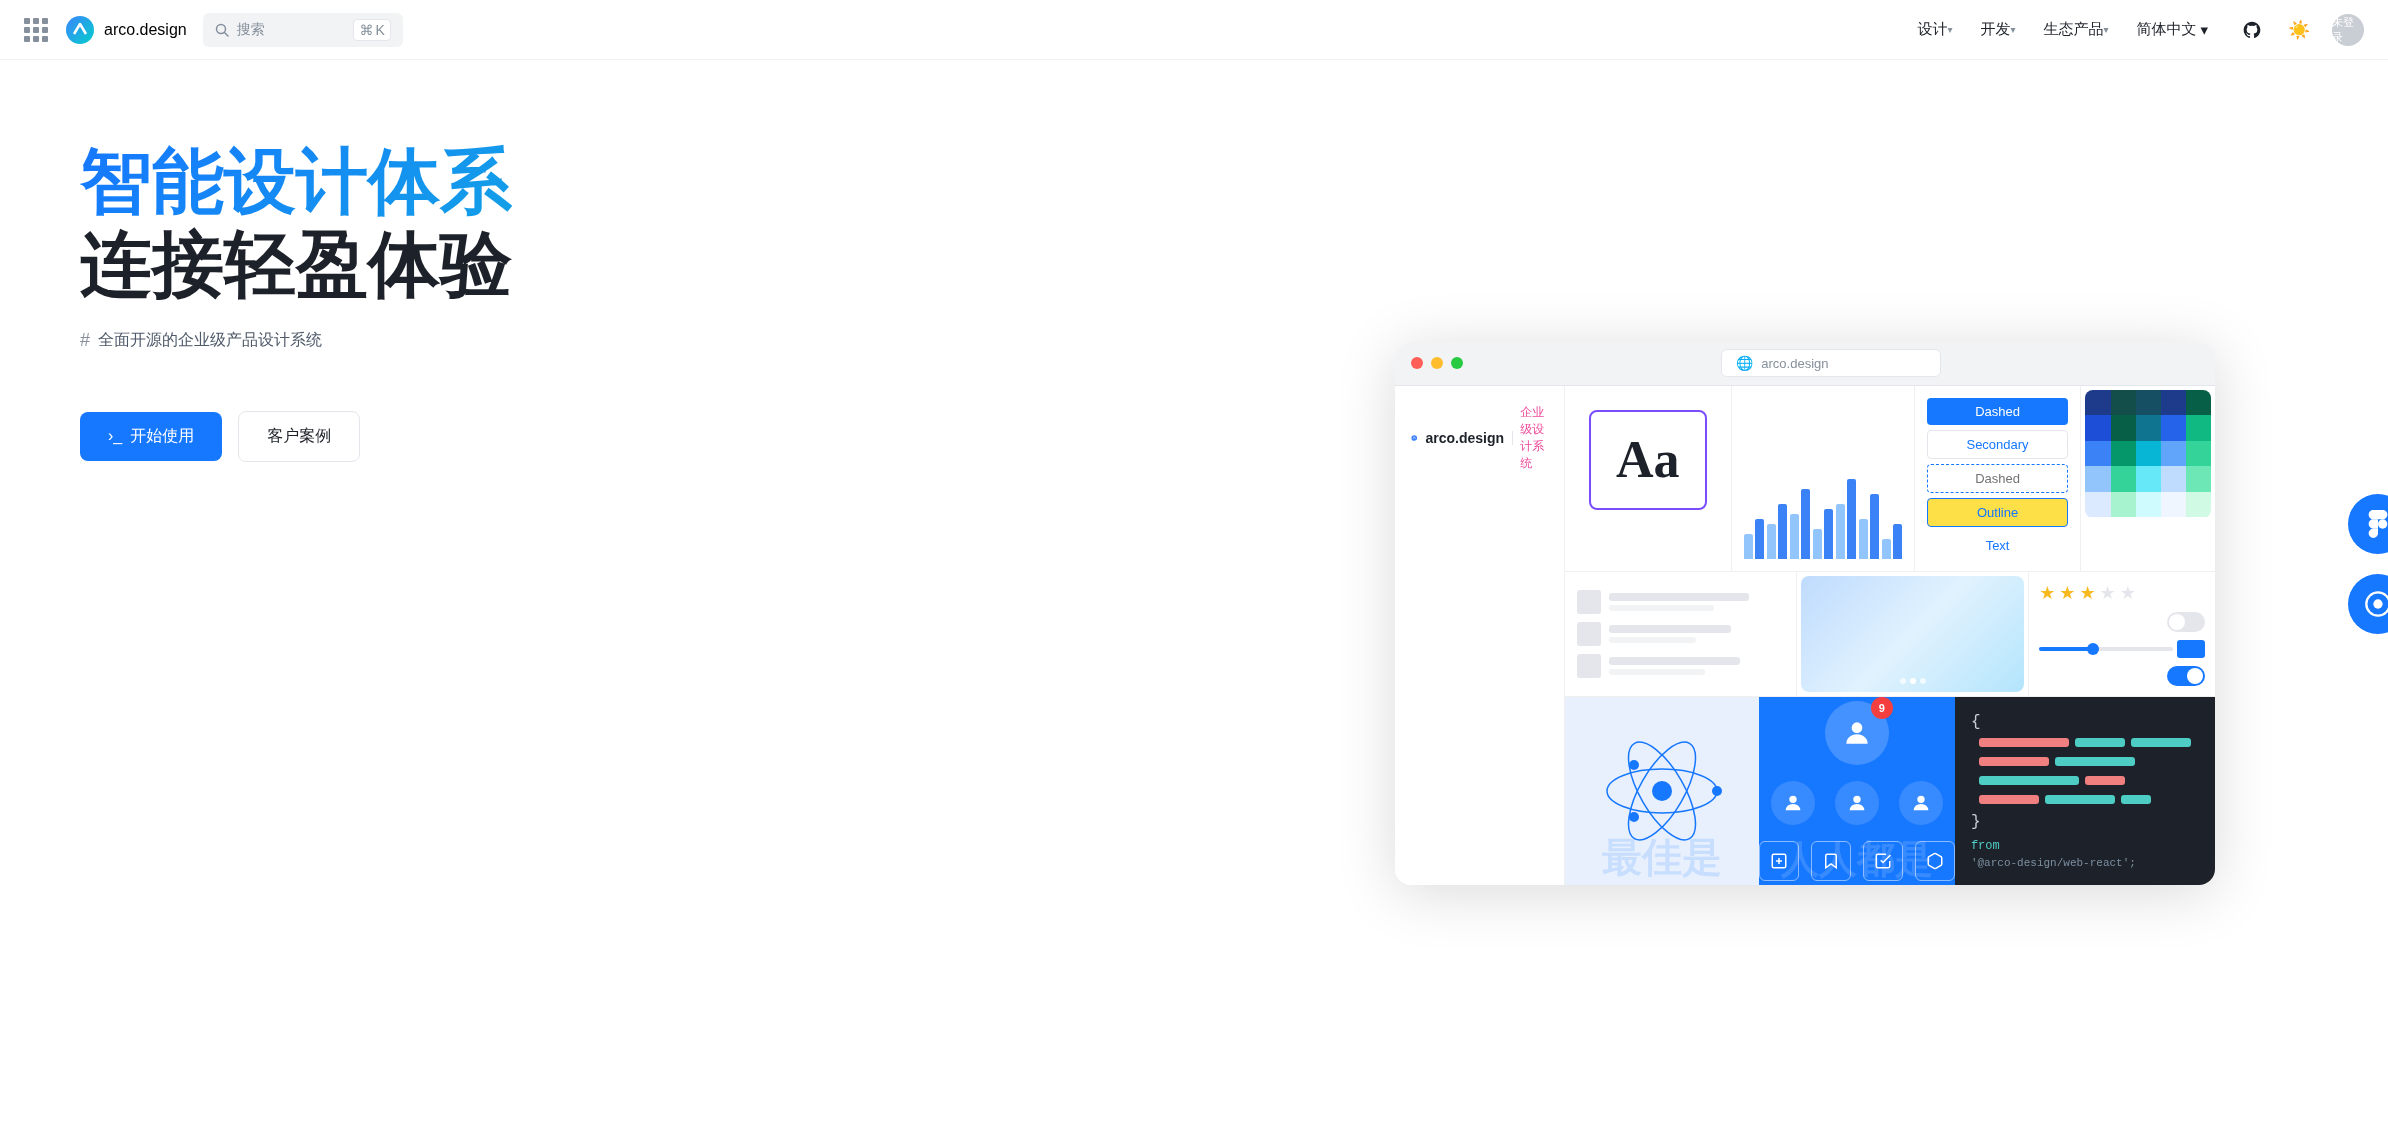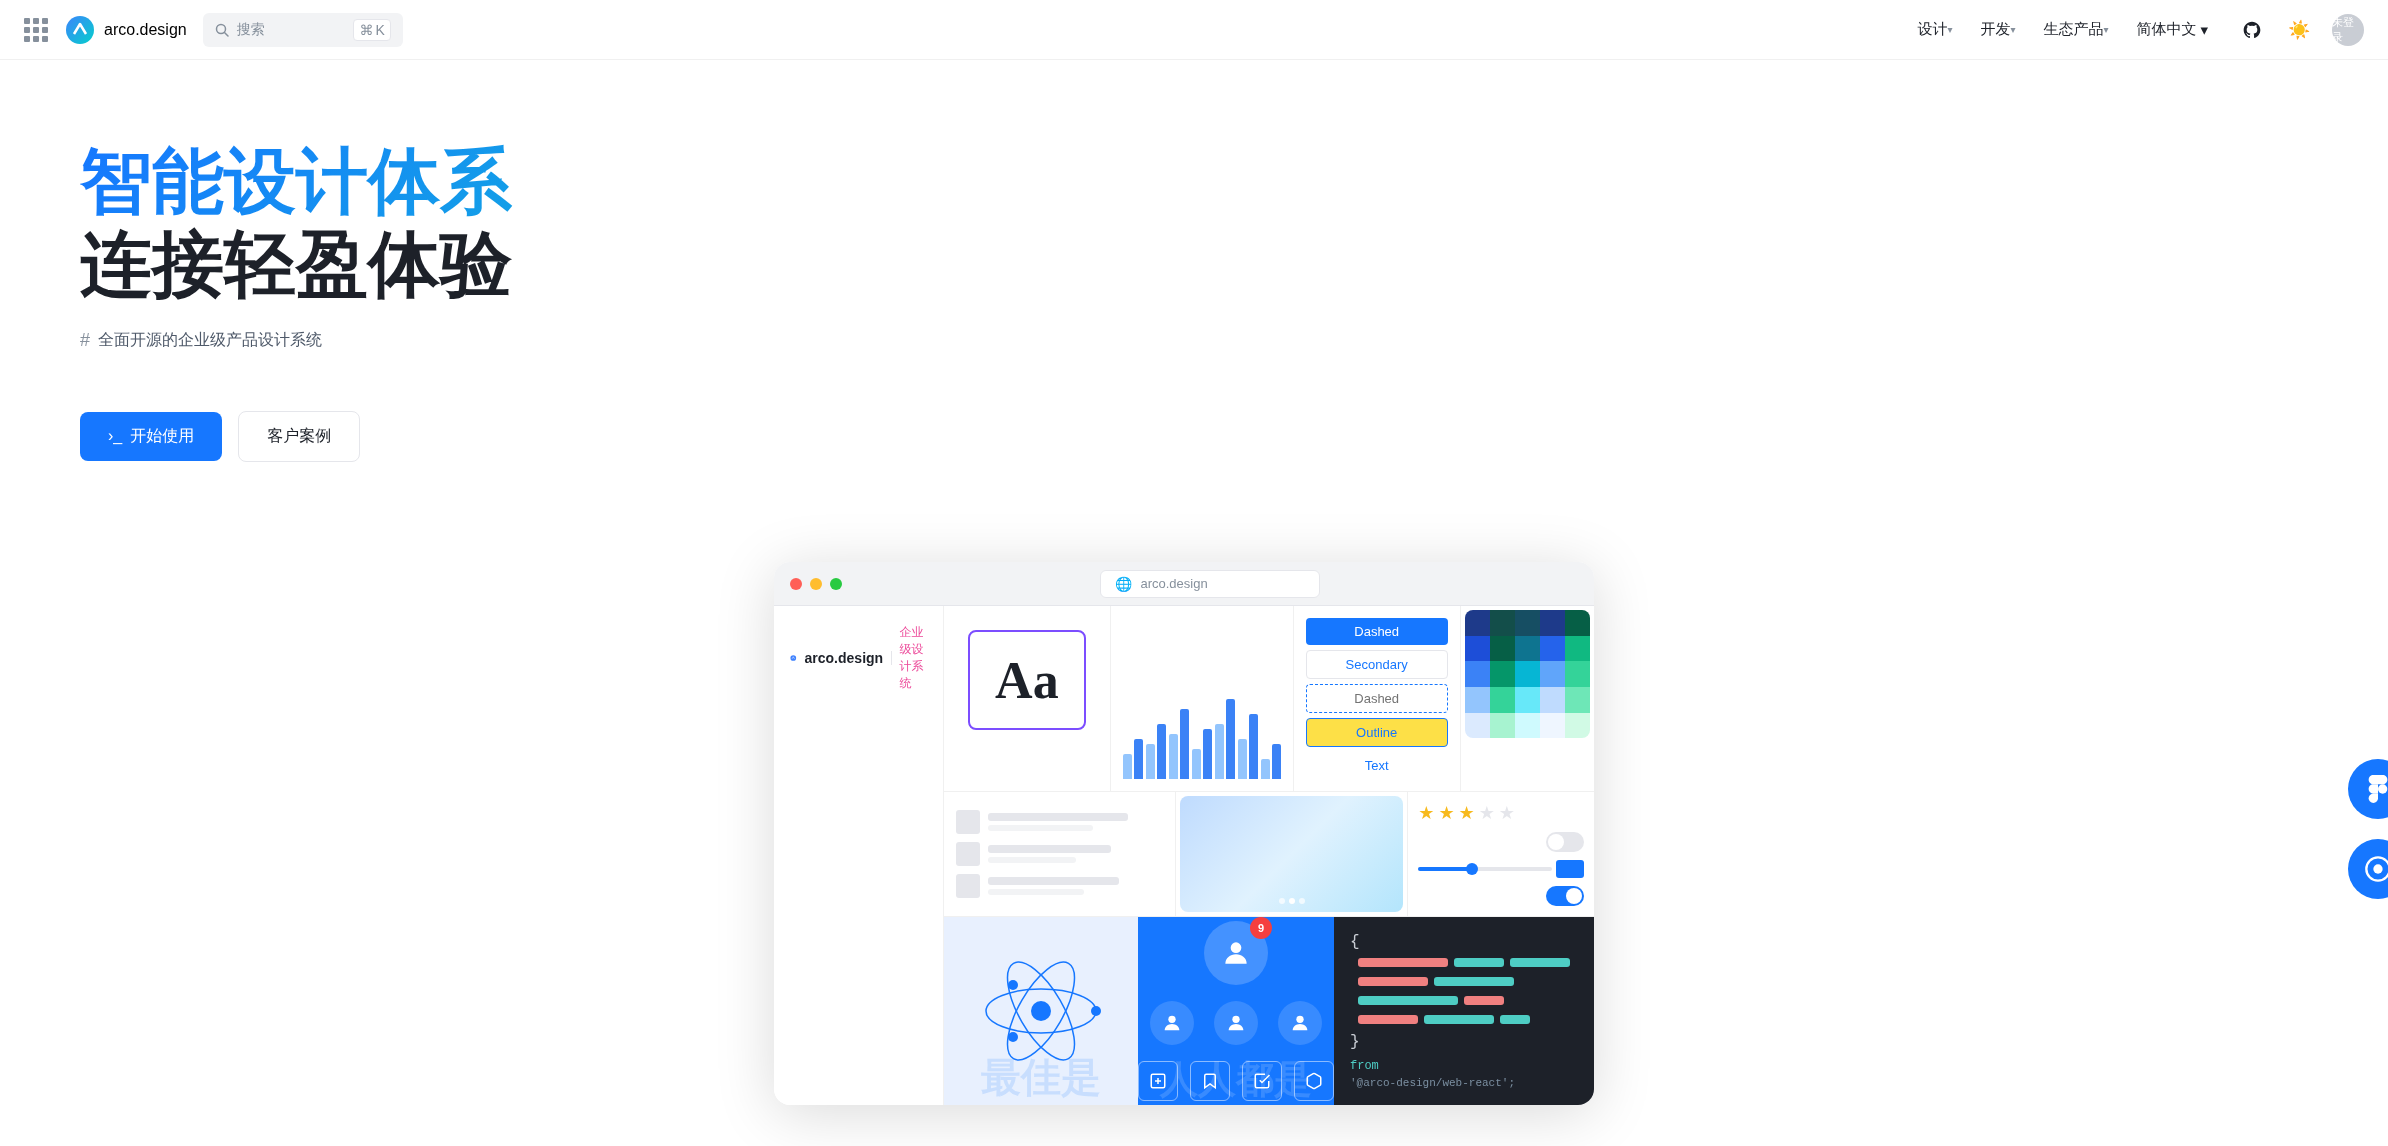--- a/index.html
+++ b/index.html
@@ -41,21 +41,21 @@
     .lang-item { display: flex; align-items: center; gap: 4px; font-size: 15px; color: #1d2129; cursor: pointer; }
     .header-icons { display: flex; align-items: center; gap: 16px; }
     .icon-btn { width: 32px; height: 32px; display: flex; align-items: center; justify-content: center; cursor: pointer; color: #1d2129; font-size: 18px; }
     .avatar-btn {
       width: 32px; height: 32px; border-radius: 50%;
       background: #c9cdd4; display: flex; align-items: center; justify-content: center;
       font-size: 11px; color: #fff; cursor: pointer;
     }
 
     
-    .main { display: flex; min-height: calc(100vh - 60px); position: relative; overflow: hidden; flex-direction: column; }
+    .main { display: flex; min-height: calc(100vh - 60px); position: relative; overflow: hidden; }
 
     
     .hero-left {
       width: 52%;
       padding: 80px 60px 40px 80px;
       position: relative;
       z-index: 2;
     }
     .hero-title-1 {
       font-size: 72px; font-weight: 700;

